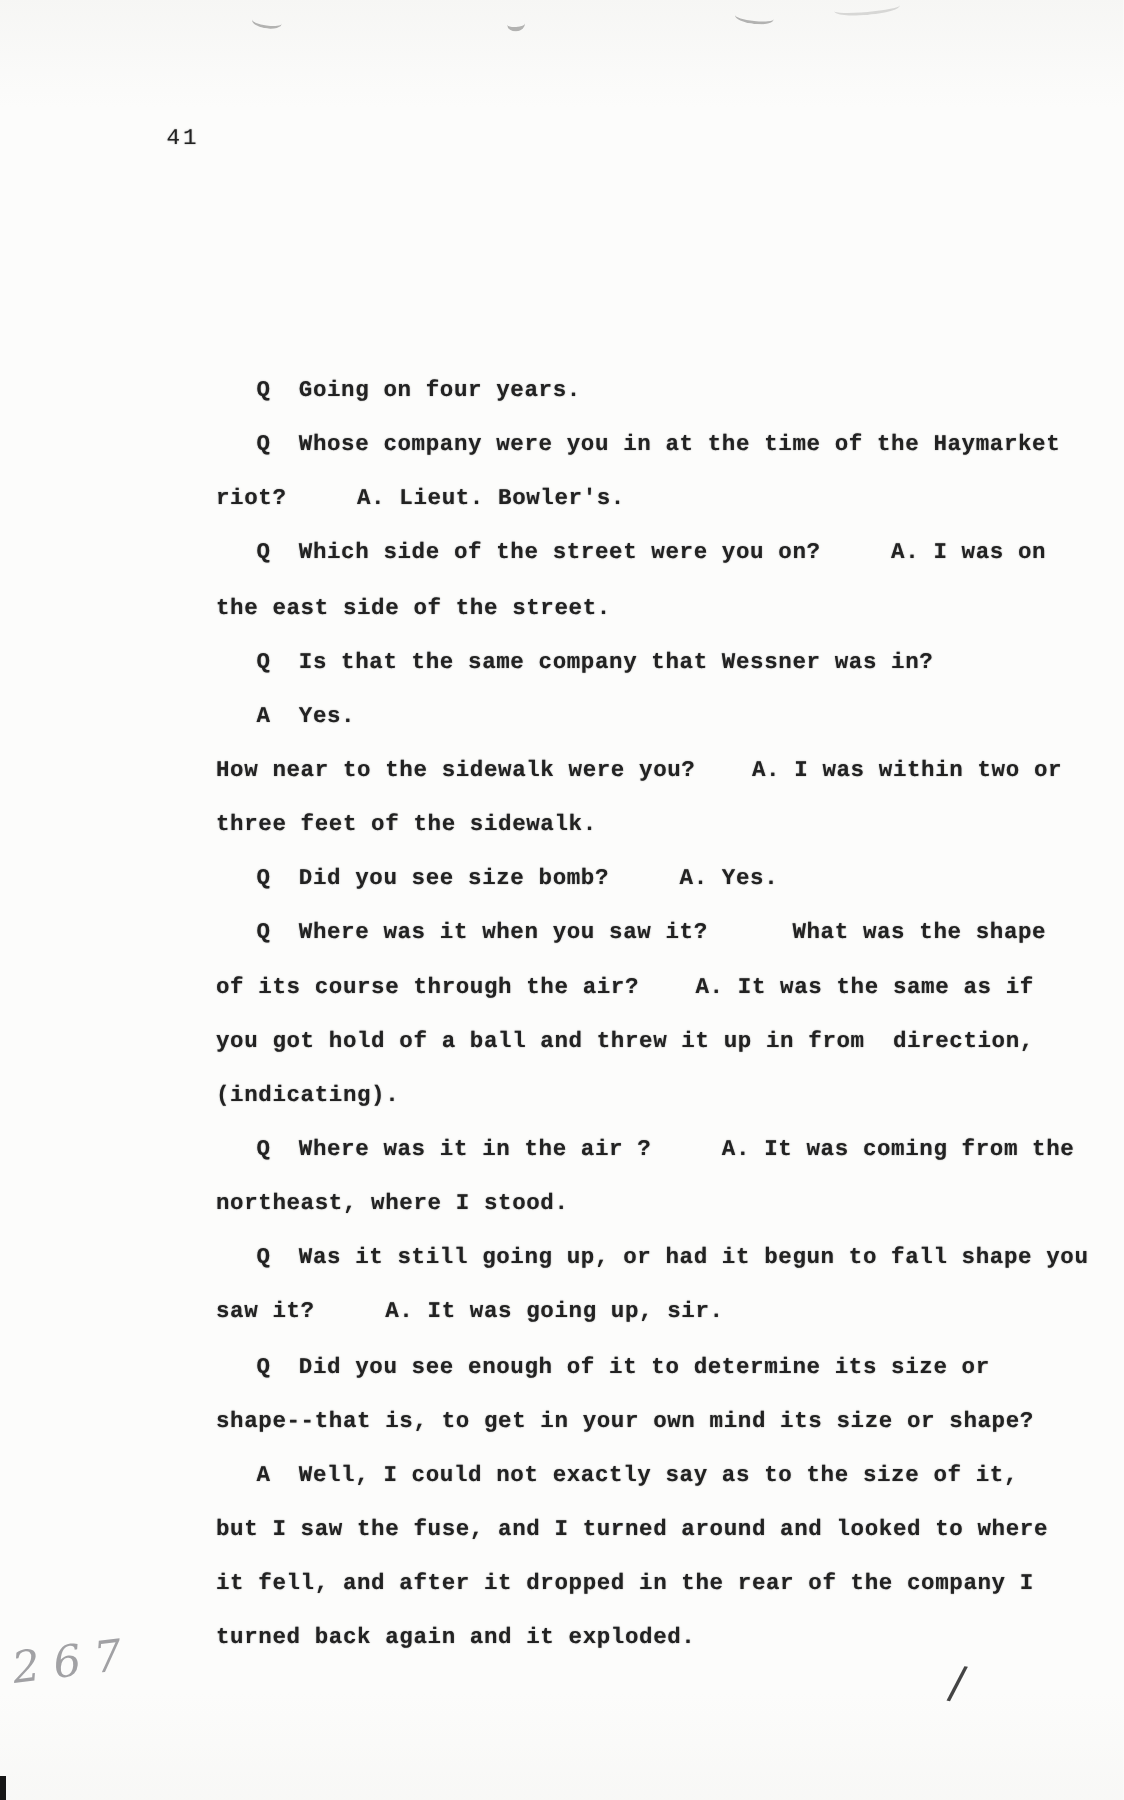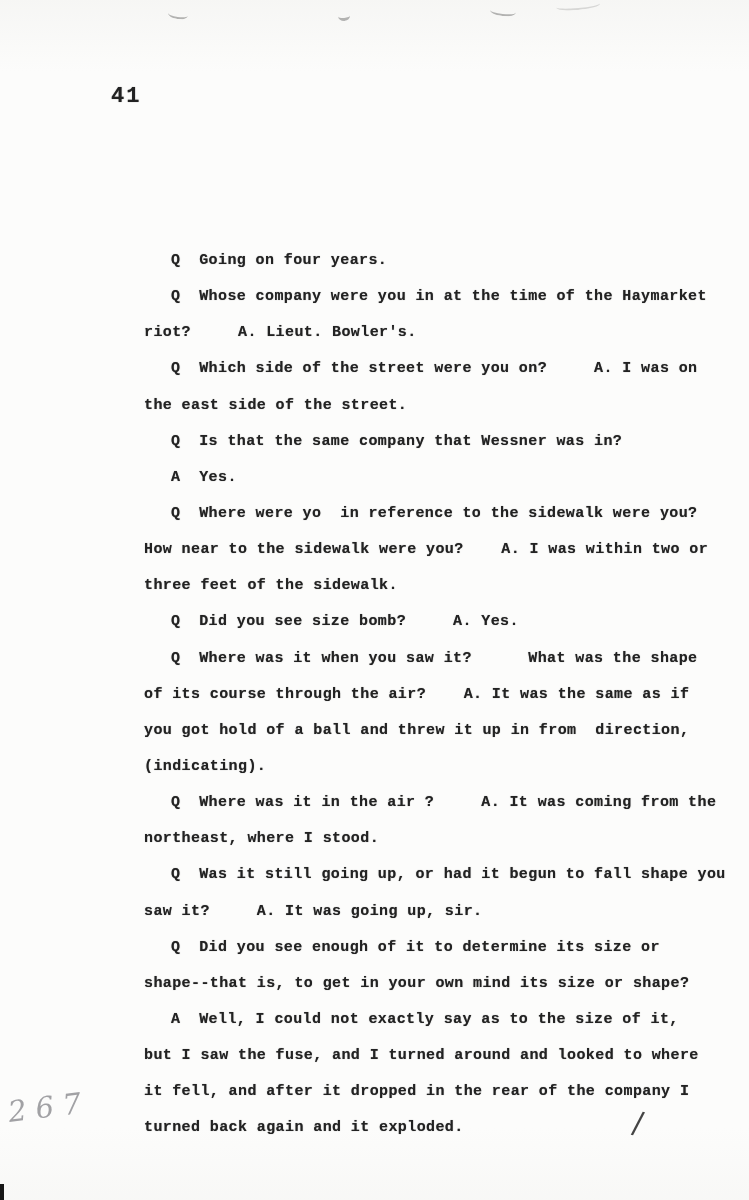--- a/index.html
+++ b/index.html
@@ -17,22 +17,22 @@
   .page {
     position: relative;
     width: 749px; height: 1200px;
     background:
       linear-gradient(180deg, rgba(235,235,232,0.35) 0%, rgba(255,255,255,0) 6%, rgba(255,255,255,0) 94%, rgba(238,238,235,0.3) 100%),
       var(--paper);
   }
   .pagenum {
     position: absolute;
     left: 111px; top: 84px;
-    font-size: 22px;
-    font-weight: 700;
+    font-size: 15px;
+    font-weight: 400;
     color: var(--ink);
     letter-spacing: 2px;
     text-shadow: 0 0 1px rgba(20,20,20,0.5);
   }
   .textbody {
     position: absolute;
     left: 104px; top: 243px;
     width: 610px;
     color: var(--ink);
   }
@@ -95,21 +95,20 @@
   <div class="pagenum">41</div>
 
   <div class="textbody">
       <div class="line indent">Q  Going on four years.</div>
       <div class="line indent">Q  Whose company were you in at the time of the Haymarket</div>
       <div class="line">riot?     A. Lieut. Bowler's.</div>
       <div class="line indent">Q  Which side of the street were you on?     A. I was on</div>
       <div class="line">the east side of the street.</div>
       <div class="line indent">Q  Is that the same company that Wessner was in?</div>
       <div class="line indent">A  Yes.</div>
-      <div class="line indent">Q  Where were yo  in reference to the sidewalk were you?</div>
       <div class="line">How near to the sidewalk were you?    A. I was within two or</div>
       <div class="line">three feet of the sidewalk.</div>
       <div class="line indent">Q  Did you see size bomb?     A. Yes.</div>
       <div class="line indent">Q  Where was it when you saw it?      What was the shape</div>
       <div class="line">of its course through the air?    A. It was the same as if</div>
       <div class="line">you got hold of a ball and threw it up in from  direction,</div>
       <div class="line">(indicating).</div>
       <div class="line indent">Q  Where was it in the air ?     A. It was coming from the</div>
       <div class="line">northeast, where I stood.</div>
       <div class="line indent">Q  Was it still going up, or had it begun to fall shape you</div>

